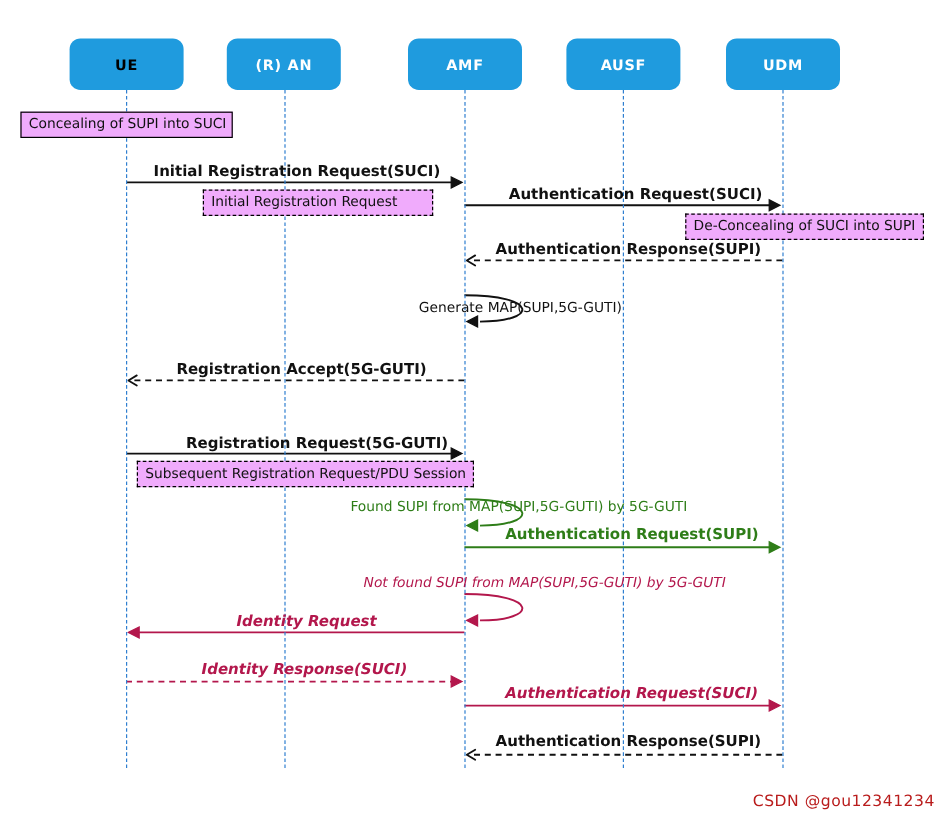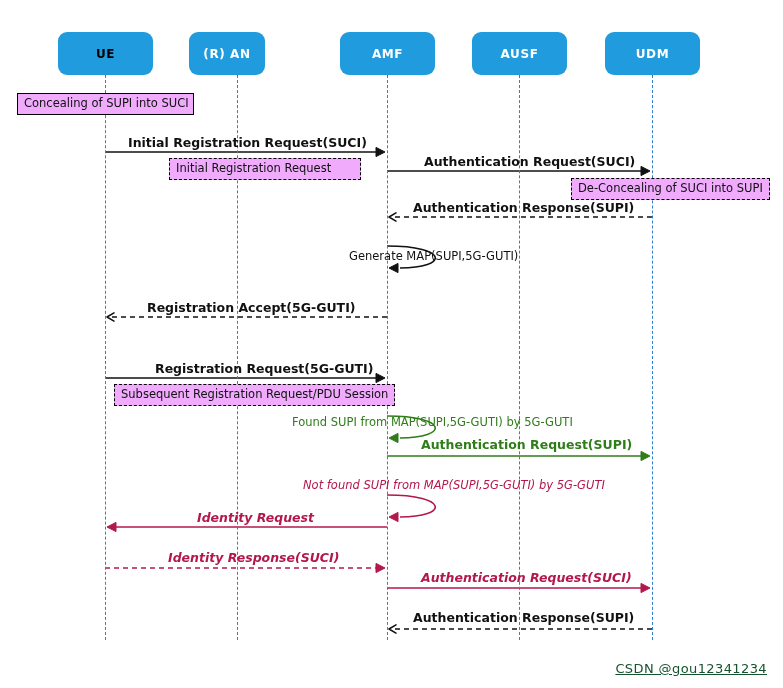--- a/index.html
+++ b/index.html
@@ -72,27 +72,26 @@
   #arrows {
     position: absolute;
     left: 0;
     top: 0;
     width: 783px;
     height: 688px;
   }
   
   .watermark {
     position: absolute;
-    right: 16px;
+    right: 4px;
     bottom: 12px;
     font-size: 13px;
-    color: #14532d;
+    color: #b91c1c;
     letter-spacing: 0.4px;
     white-space: nowrap;
-    text-decoration: underline;
   }
 </style>
 </head>
 <body>
 
 <div id="canvas">
 
   <svg id="arrows" viewBox="0 0 783 688" xmlns="http://www.w3.org/2000/svg">
       <line x1="105" y1="152" x2="380" y2="152" stroke="#111111" stroke-width="1.6"></line>
       <path d="M 385 152 L 376 147.4 L 376 156.6 Z" fill="#111111" stroke="#111111" stroke-width="1"></path>
@@ -127,21 +126,21 @@
         <path d="M 396 624.8 L 389 629 L 396 633.2" fill="none" stroke="#111111" stroke-width="1.5" stroke-linecap="round" stroke-linejoin="round"></path>
       </g>
     </svg>
 
   <div id="actors">
       <div class="lifeline" style="left: 105px;"></div>
       <div class="actor-box" style="left: 58px; top: 32px; width: 95px; height: 43px; background: rgb(31, 155, 222); color: #000000;">
         <span>UE</span>
       </div>
       <div class="lifeline" style="left: 237px;"></div>
-      <div class="actor-box" style="left: 189px; top: 32px; width: 76px; height: 43px; background: rgb(31, 155, 222); color: rgb(255, 255, 255);">
+      <div class="actor-box" style="left: 189px; top: 32px; width: 95px; height: 43px; background: rgb(31, 155, 222); color: rgb(255, 255, 255);">
         <span>(R) AN</span>
       </div>
       <div class="lifeline" style="left: 387px;"></div>
       <div class="actor-box" style="left: 340px; top: 32px; width: 95px; height: 43px; background: rgb(31, 155, 222); color: rgb(255, 255, 255);">
         <span>AMF</span>
       </div>
       <div class="lifeline" style="left: 519px;"></div>
       <div class="actor-box" style="left: 472px; top: 32px; width: 95px; height: 43px; background: rgb(31, 155, 222); color: rgb(255, 255, 255); align-items: center;">
         <span>AUSF</span>
       </div>

